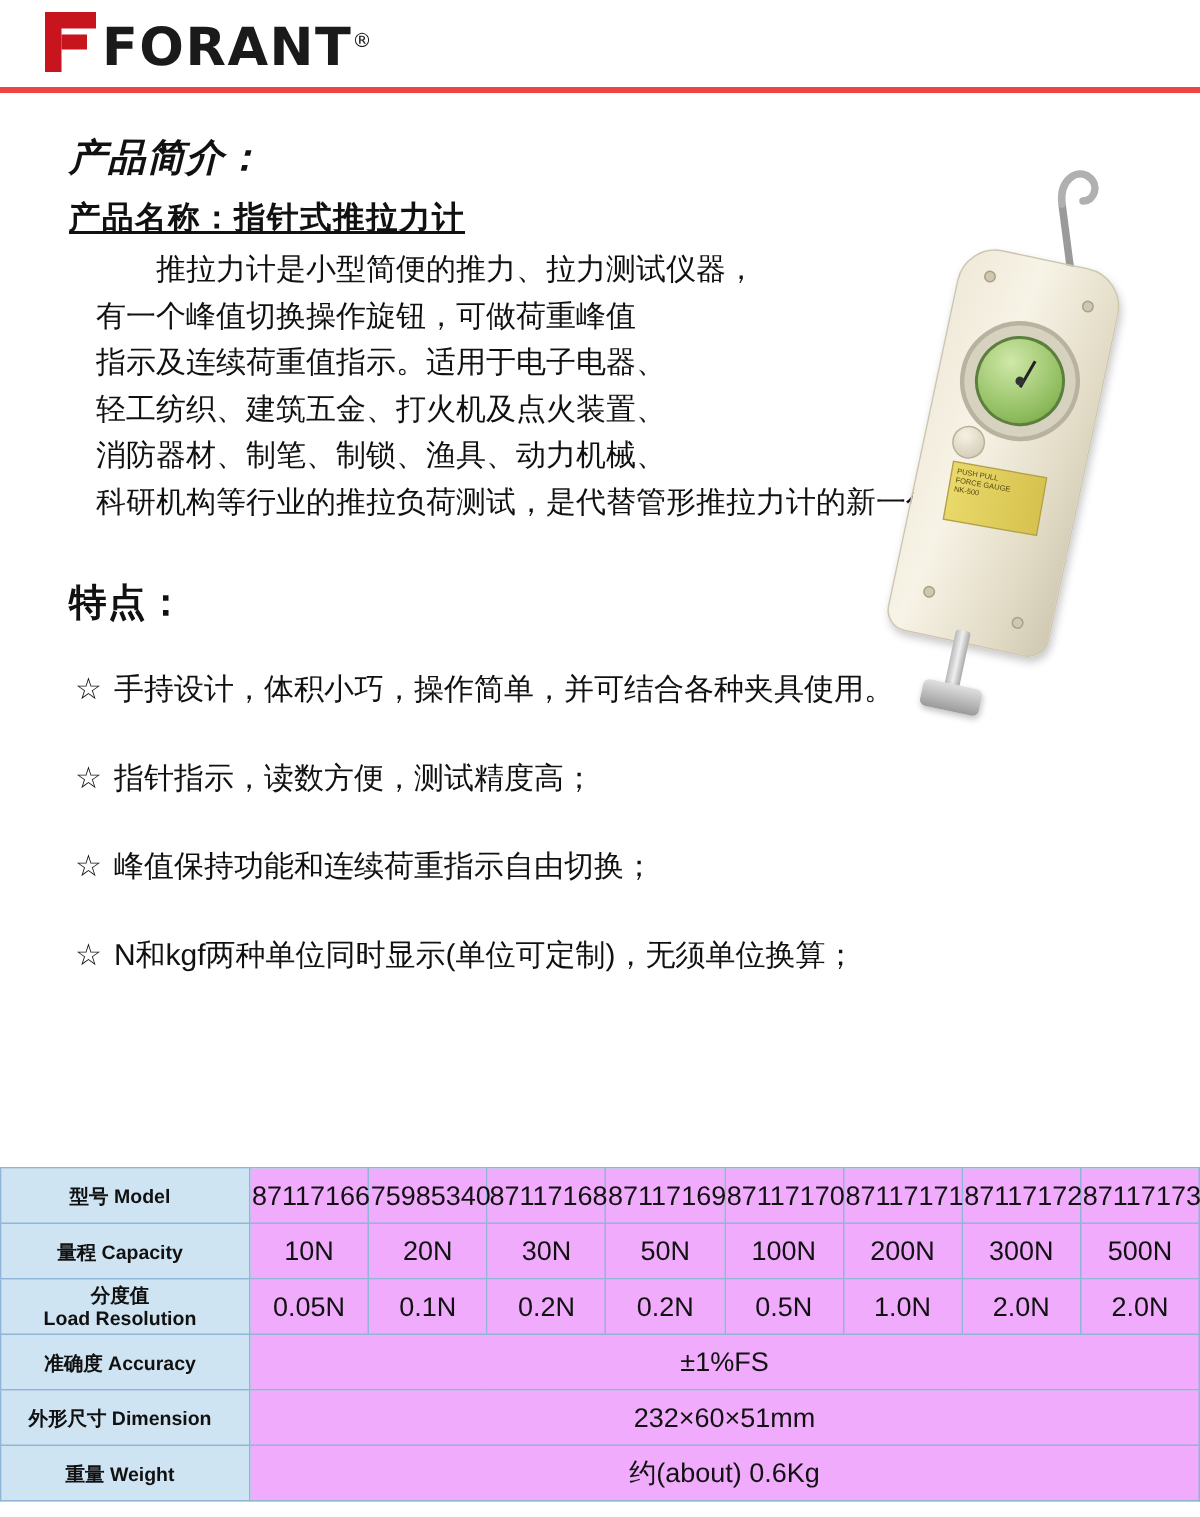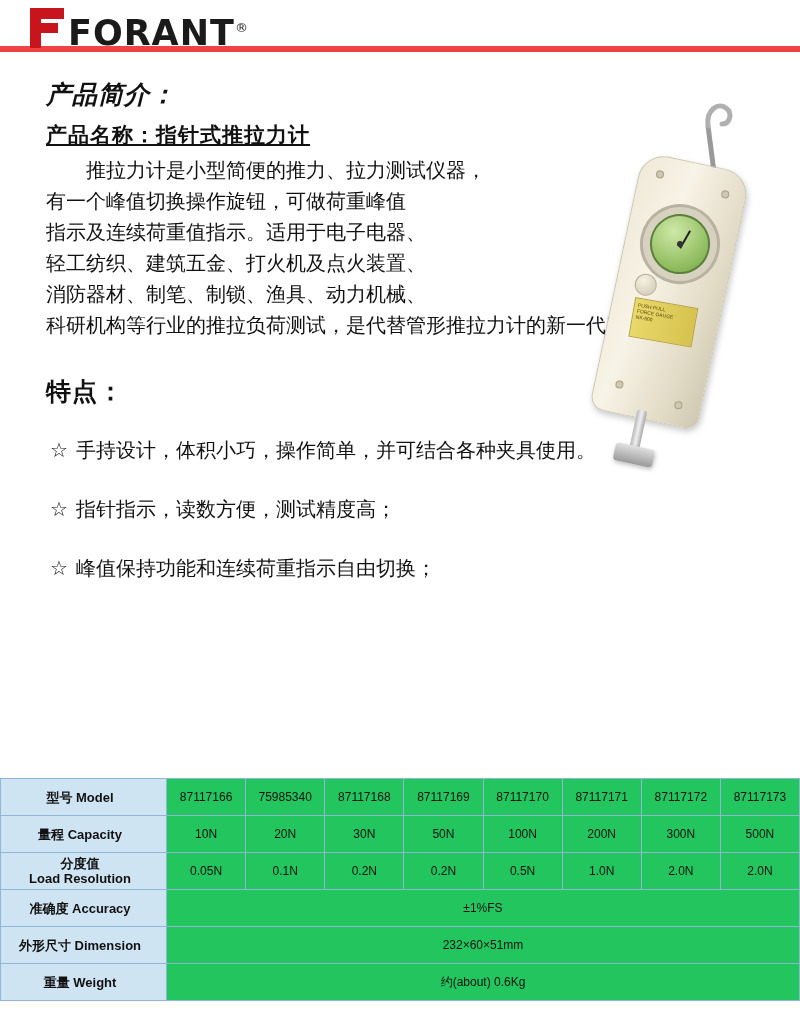--- a/index.html
+++ b/index.html
@@ -12,22 +12,22 @@
     background: #ffffff;
     font-family: "Liberation Sans", sans-serif;
     color: #111;
     overflow: hidden;
     position: relative;
   }
 
   
   .header {
     position: relative;
-    height: 52px;
-    border-bottom: 6px solid #ef4444;
+    height: 62px;
+    border-bottom: 4px solid #ef4444;
     box-sizing: border-box;
   }
   .logo {
     position: absolute;
     left: 30px;
     top: 8px;
     display: flex;
     align-items: flex-start;
   }
   .logo-mark {
@@ -84,21 +84,21 @@
   .prod-name {
     font-size: 21px;
     font-weight: bold;
     margin: 0 0 6px 18px;
     letter-spacing: 1px;
     text-decoration: underline;
   }
   .para {
     font-size: 20px;
     line-height: 31px;
-    margin: 0 0 0 18px;
+    margin: 0 0 0 36px;
     max-width: 470px;
   }
   .para .indent { display:inline-block; width: 2em; }
   .para.full { max-width: 760px; }
 
   .feature-title {
     font-size: 25px;
     font-weight: bold;
     margin: 34px 0 8px 18px;
     letter-spacing: 1px;
@@ -256,22 +256,22 @@
   table.spec th {
     background: #cfe4f3;
     font-weight: bold;
     text-align: center;
     padding-right: 8px;
     width: 156px;
     font-size: 13px;
     line-height: 15px;
   }
   table.spec td {
-    background: #22c55e;
-    font-size: 12px;
+    background: #f0abfc;
+    font-size: 18px;
   }
   .row-two-line th { line-height: 16px; }
 </style>
 </head>
 <body>
 
 <div class="header">
   <div class="logo">
     <div class="logo-mark">
       <div class="bar1"></div>
@@ -321,20 +321,21 @@
   <p class="para"><span>指示及连续荷重值指示。适用于电子电器、</span></p>
   <p class="para"><span>轻工纺织、建筑五金、打火机及点火装置、</span></p>
   <p class="para"><span>消防器材、制笔、制锁、渔具、动力机械、</span></p>
   <p class="para full">科研机构等行业的推拉负荷测试，是代替管形推拉力计的新一代产品。</p>
 
   <div class="feature-title">特点：</div>
   <ul class="feature-list">
     <li><span class="star">☆</span><span>手持设计，体积小巧，操作简单，并可结合各种夹具使用。</span></li>
     <li><span class="star">☆</span><span>指针指示，读数方便，测试精度高；</span></li>
     <li><span class="star">☆</span><span>峰值保持功能和连续荷重指示自由切换；</span></li>
+    <li><span class="star">☆</span><span>N和kgf两种单位同时显示(单位可定制)，无须单位换算；</span></li>
   </ul>
 </div>
 
 <div class="spec-table-wrap">
   <table class="spec">
     <tbody>
       <tr>
         <th>型号  Model</th>
         <td>87117166</td>
         <td>75985340</td>

